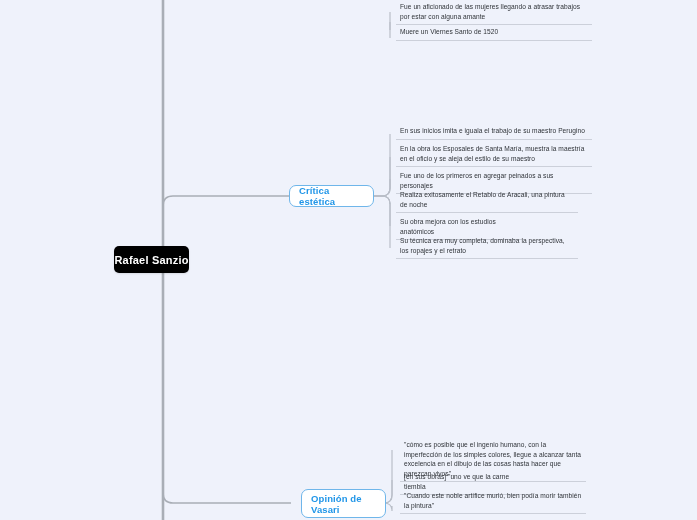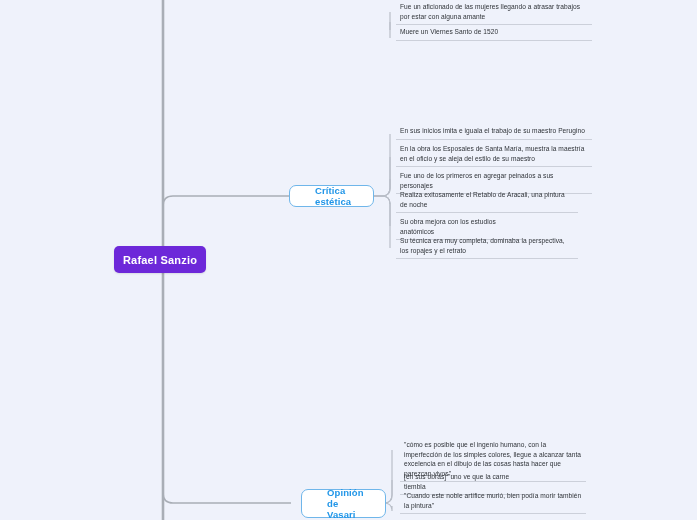--- a/index.html
+++ b/index.html
@@ -44,23 +44,23 @@
     fill: none;
     stroke: #b9bec8;
     stroke-width: 1.2;
   }
 
   
   .root-node {
     position: absolute;
     left: 114px;
     top: 246px;
-    width: 92px;
+    width: 75px;
     height: 27px;
-    background: #6d28d9;
+    background: #000000;
     border-radius: 5px;
     box-shadow: 0 1px 2px rgba(0,0,0,0.10);
     display: flex;
     align-items: center;
     justify-content: center;
   }
   .root-node .label {
     color: #ffffff;
     font-size: 11px;
     font-weight: bold;
@@ -70,21 +70,21 @@
 
   
   .branch-node {
     position: absolute;
     background: #ffffff;
     border: 1.6px solid #6fb6ea;
     border-radius: 7px;
     box-sizing: border-box;
     display: flex;
     align-items: center;
-    padding: 0 25px;
+    padding: 0 9px;
   }
   .branch-node .label {
     color: #2196e8;
     font-size: 9.5px;
     font-weight: bold;
     line-height: 11px;
     letter-spacing: 0.1px;
   }
   #branch-critica {
     left: 289px;

